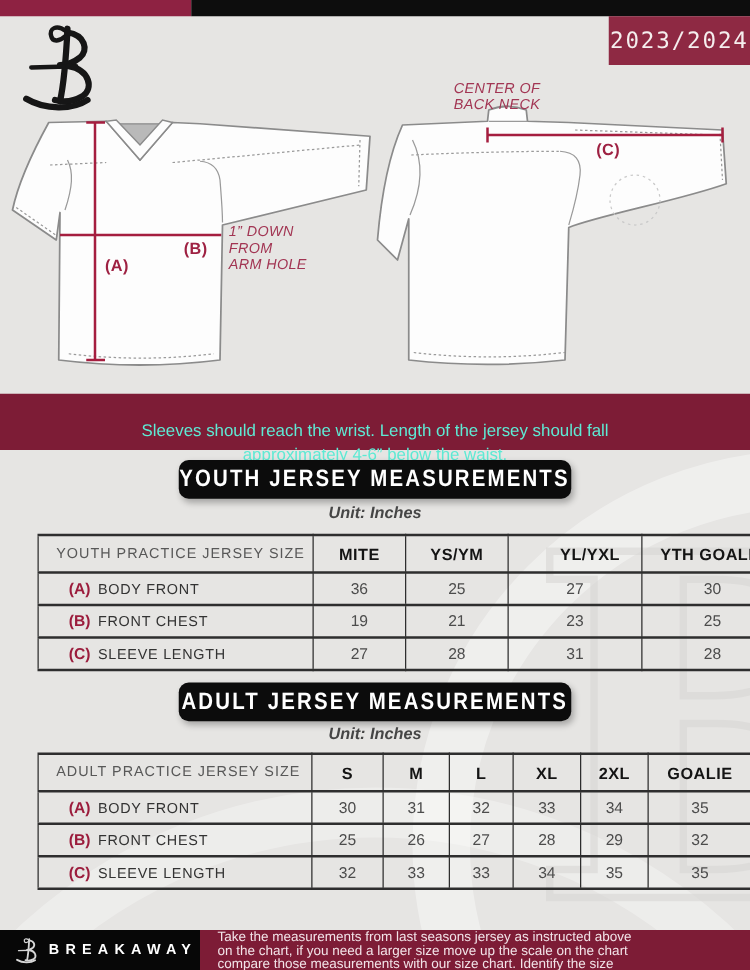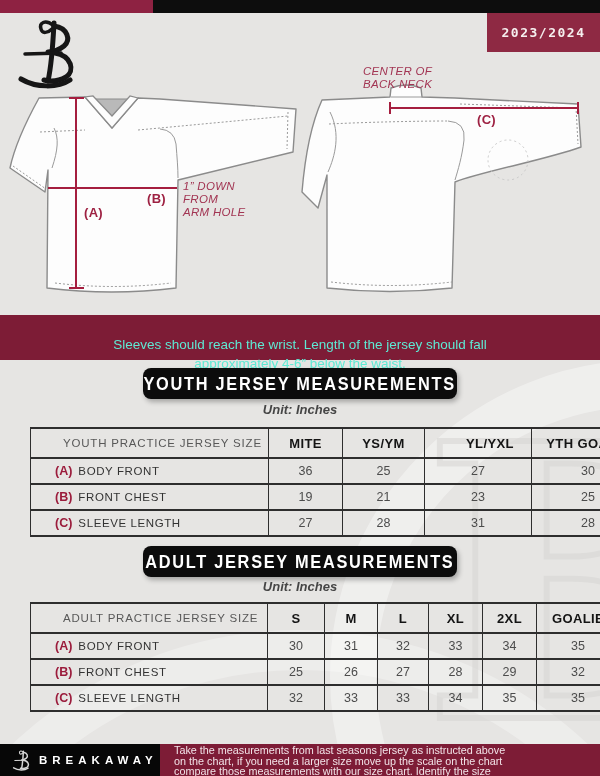--- a/index.html
+++ b/index.html
@@ -19,21 +19,21 @@
   .strip-maroon{position:absolute;left:0;top:0;width:153px;height:13px;background:#8e2242;}
   .strip-black{position:absolute;left:153px;top:0;width:447px;height:13px;background:#0d0d0d;}
 
   
   .title-box{position:absolute;left:95px;top:13px;width:392px;height:39px;
     background:#fdfdfd;border:2px solid #1a1a1a;box-sizing:border-box;
     display:flex;align-items:center;justify-content:center;z-index:3;}
   .title{font-size:20px;font-weight:bold;letter-spacing:.6px;color:#141414;white-space:nowrap;}
   .season-box{position:absolute;left:487px;top:13px;width:113px;height:39px;background:#8e2943;
     display:flex;align-items:center;justify-content:center;z-index:3;}
-  .season{color:#f5eeee;font-weight:bold;font-size:13px;letter-spacing:1.5px;
+  .season{color:#f5eeee;font-weight:normal;font-size:18px;letter-spacing:1.5px;
     font-family:"DejaVu Sans Mono",monospace;}
   .logo{position:absolute;left:16px;top:15px;z-index:4;color:#161616;}
 
   
   .diagram{position:absolute;left:0;top:52px;width:600px;height:263px;z-index:1;}
   .ann-key{position:absolute;font-weight:bold;font-size:13px;color:#9e2142;letter-spacing:.3px;}
   .ann-note{position:absolute;font-style:italic;font-size:11.5px;line-height:13px;
     color:#a23553;letter-spacing:.3px;white-space:nowrap;}
 
   
@@ -55,21 +55,21 @@
   #adult-unit{top:579px;}
 
   
   .tbl{position:absolute;border-collapse:collapse;table-layout:fixed;z-index:2;
     border-top:2.5px solid #2e2e2e;border-bottom:2.5px solid #2e2e2e;}
   .tbl th,.tbl td{border:1.5px solid #2e2e2e;padding:0;}
   .tbl tbody tr{border-top:2px solid #2e2e2e;}
   .tbl thead tr{height:30px;}
   .tbl tbody tr{height:26px;}
   .tbl .corner{font-weight:normal;color:#585858;font-size:11.5px;letter-spacing:.8px;
-    text-align:left;padding-left:32px;}
+    text-align:left;padding-left:14px;}
   .tbl th.size-col{font-size:13px;color:#141414;letter-spacing:.4px;font-weight:bold;}
   .tbl td.rowlabel{text-align:left;padding-left:24px;font-size:11.5px;letter-spacing:.6px;color:#333333;}
   .tbl td.rowlabel .key{color:#9b1c3c;font-weight:bold;font-size:12.5px;margin-right:6px;letter-spacing:0;}
   .tbl td.val{text-align:center;color:#4c4c4c;font-size:12.5px;}
   #youth-table{left:30px;top:427px;width:555px;}
   #youth-table .corner{width:205px;}
   #youth-table th.c1{width:73px;} #youth-table th.c2{width:81px;}
   #youth-table th.c3{width:82px;padding-left:24px;} #youth-table th.c4{width:112px;}
   #adult-table{left:30px;top:602px;width:552px;}
   #adult-table .corner{width:204px;}

